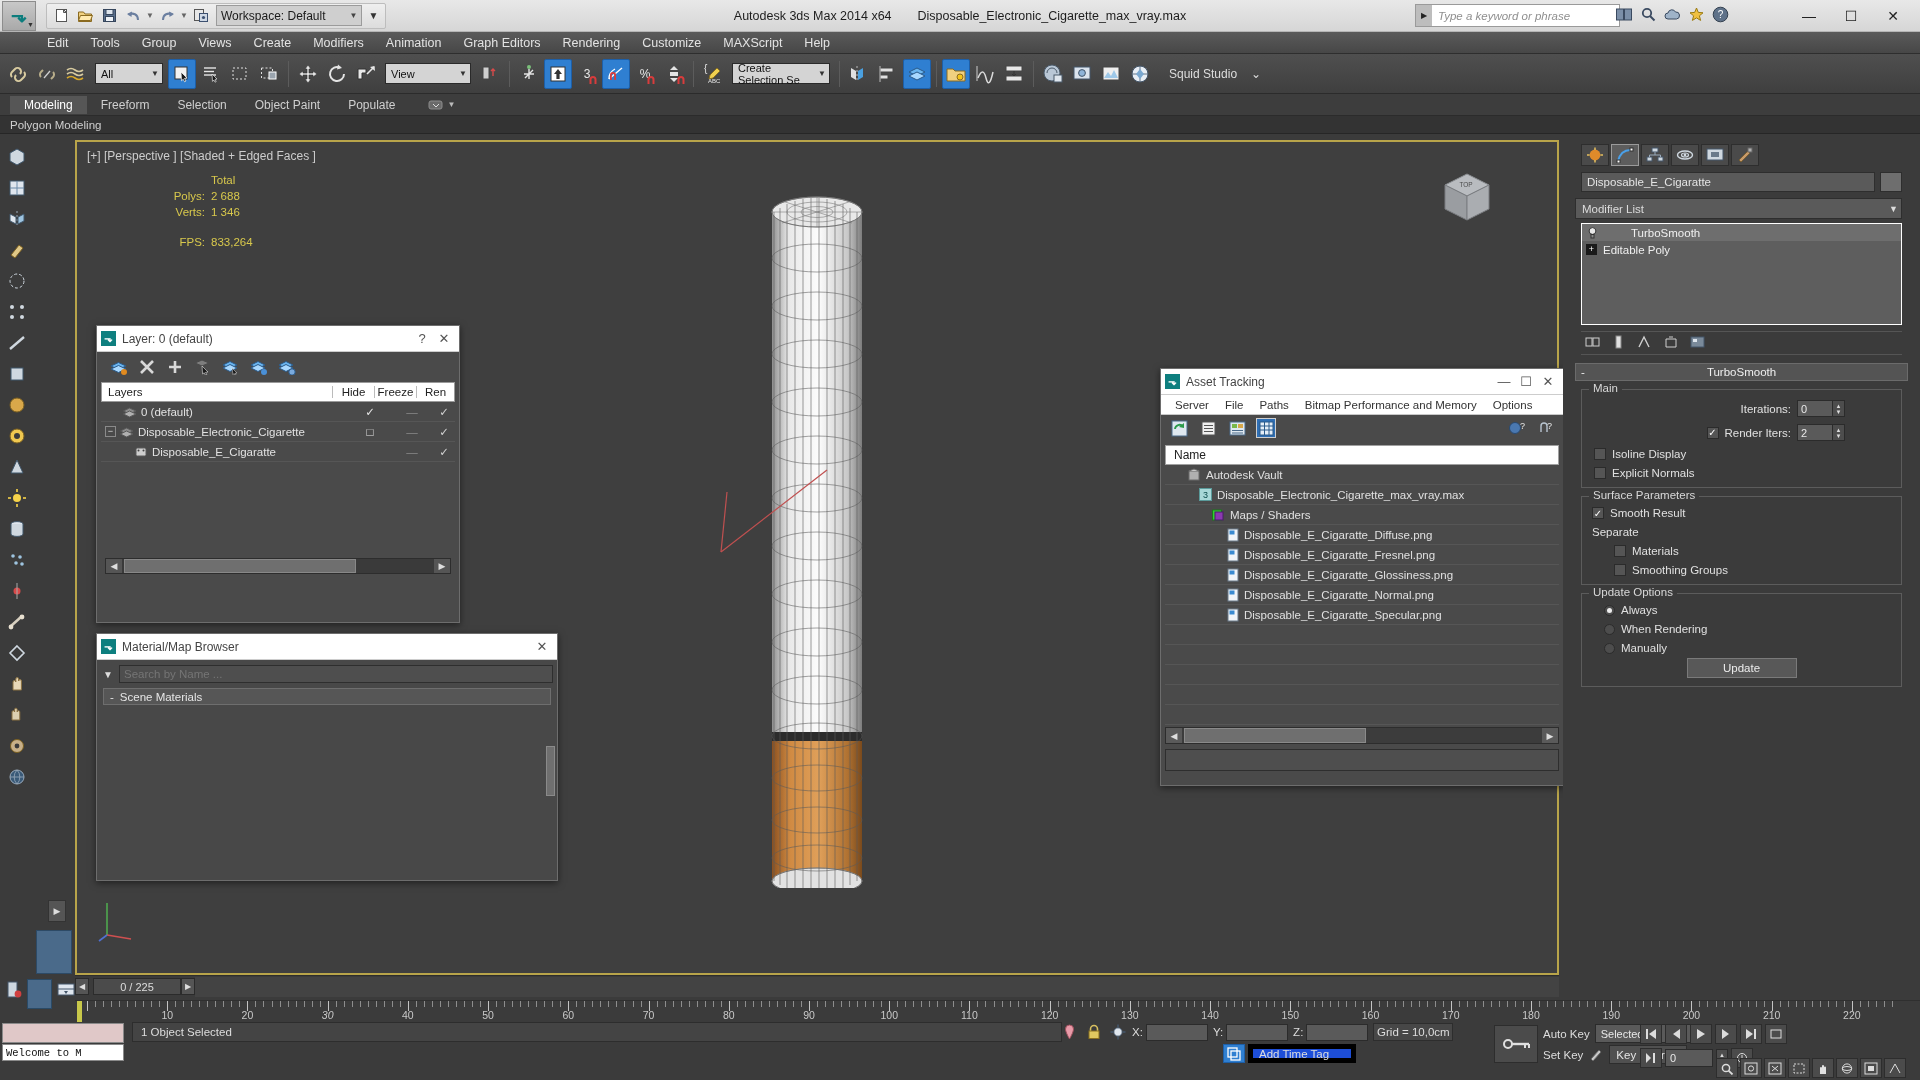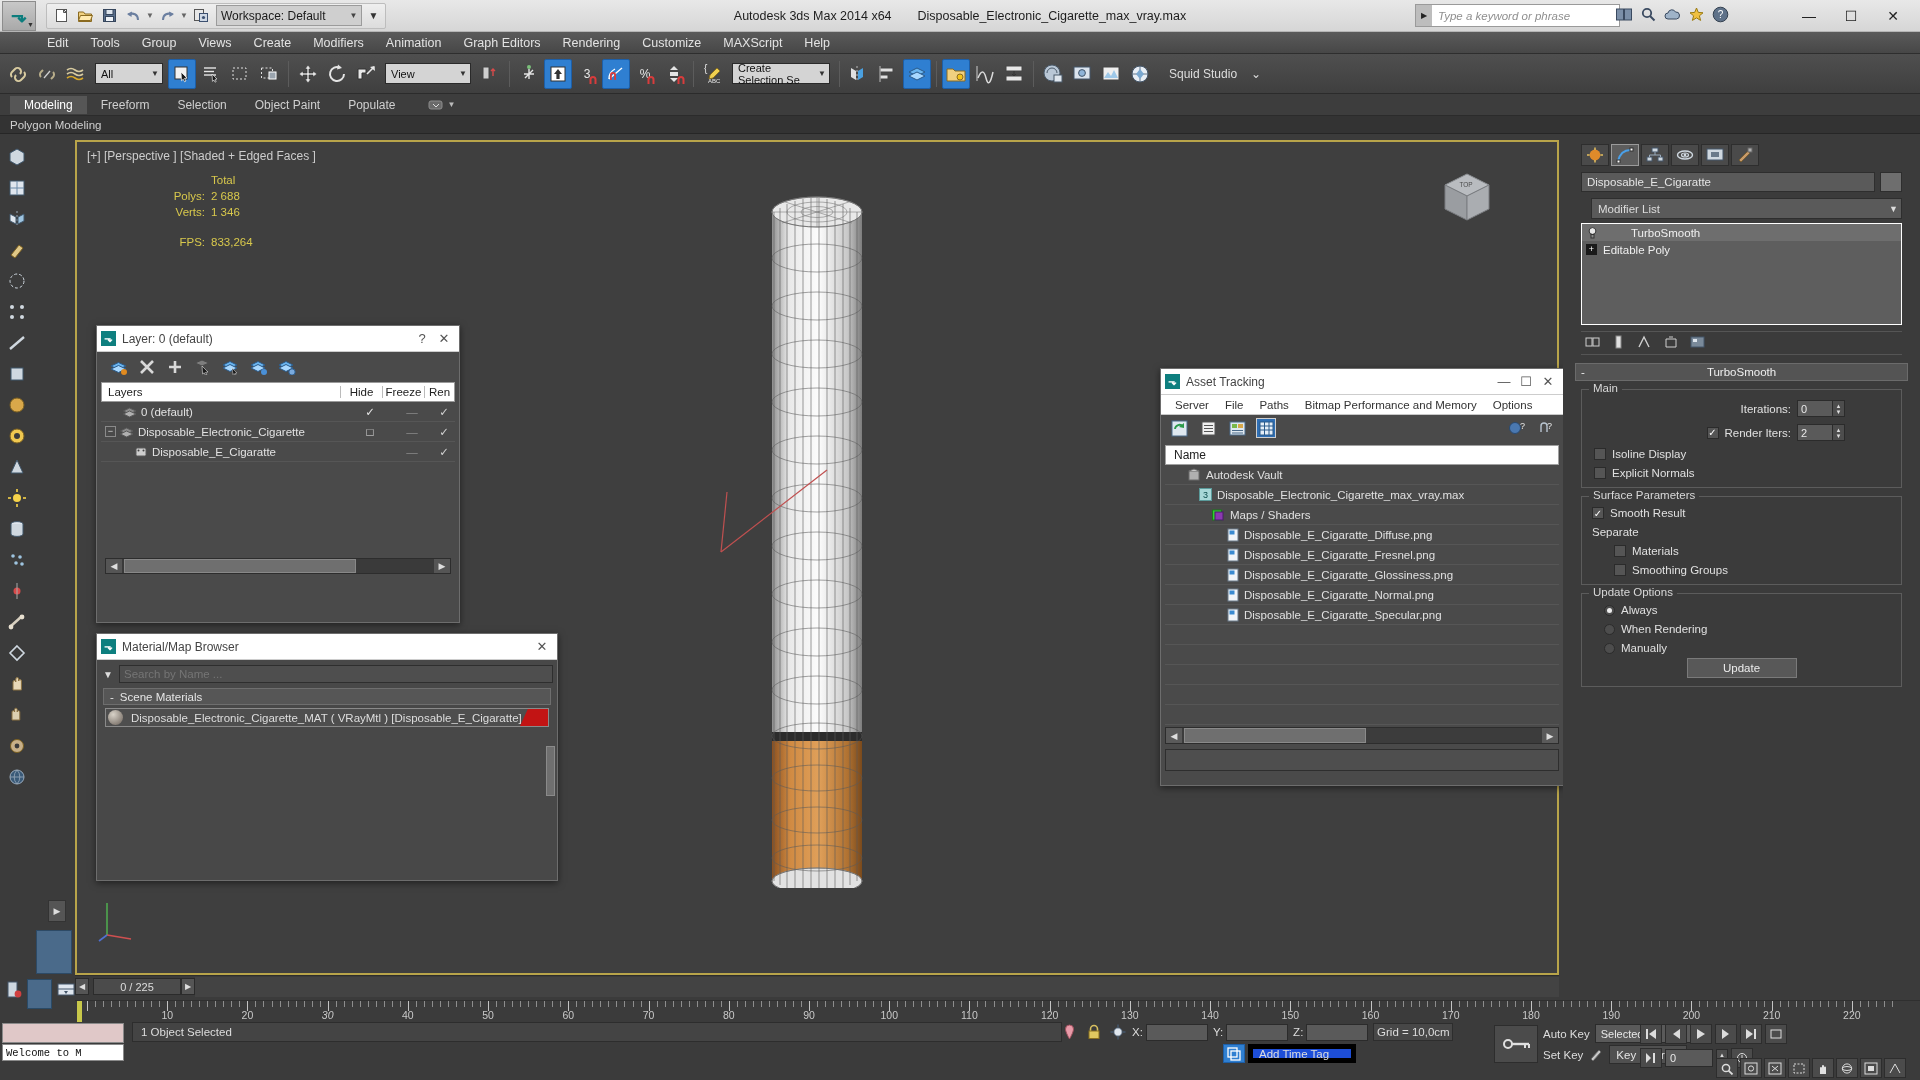--- a/index.html
+++ b/index.html
@@ -208,21 +208,21 @@
   
   .cmdpanel { position:absolute; left:1563px; top:140px; width:357px; height:890px; background:#3b3b3b; }
   .cp-tabs { display:flex; gap:2px; padding:4px 0 0 18px; }
   .cptab { width:28px;height:22px; background:#4a4a4a; border:1px solid #2e2e2e;
            display:flex;align-items:center;justify-content:center;}
   .cptab.active { background:#5d5d5d; border-color:#9a9a9a;}
   .cp-namerow { display:flex; gap:5px; padding:6px 18px 0 18px; }
   .cp-name { flex:1; height:20px; background:#5a5a5a; border:1px solid #2e2e2e; color:#e4e4e4;
              font-size:11.5px; display:flex;align-items:center;padding-left:5px;}
   .cp-color { width:22px;height:20px;background:#6e6e6e;border:1px solid #2e2e2e;}
-  .cp-modlist { margin:6px 18px 0 28px; height:21px; background:#5a5a5a; border:1px solid #2e2e2e;
+  .cp-modlist { margin:6px 18px 0 12px; height:21px; background:#5a5a5a; border:1px solid #2e2e2e;
                 display:flex;align-items:center;justify-content:space-between; padding:0 3px 0 6px; font-size:11.5px;}
   .cp-stack { margin:4px 18px 0 18px; height:102px; background:#5e5e5e; border:1px solid #fff; }
   .cp-stackrow { height:17px; display:flex;align-items:center; gap:6px; font-size:11.5px; color:#efefef; padding-left:4px;}
   .cp-stackrow.sel { background:#6e6e6e; }
   .cp-stacktools { margin:6px 18px 0 18px; height:24px; display:flex; align-items:center; gap:12px;
                    border-top:1px solid #555; border-bottom:1px solid #555; padding-left:4px;}
   .roll { margin:8px 12px 0 12px; }
   .roll-hdr { height:18px; background:#545454; border:1px solid #6b6b6b; display:flex;align-items:center;
               justify-content:center; font-size:11.5px; color:#efefef; position:relative;}
   .roll-hdr .mn { position:absolute; left:5px; }
@@ -953,21 +953,21 @@
             <path d="M1 6 L8 2.5 L15 6 L8 9.5 Z" fill="#6cb6f0" stroke="#2a5a8a"></path>
             <path d="M1 9 L8 5.5 L15 9 L8 12.5 Z" fill="#a8d8ff" stroke="#2a5a8a"></path>
             <circle cx="14" cy="13" r="3.2" fill="#7aaadd" stroke="#2a5a8a"></circle>
           </svg>
         </div>
     </div>
     <div class="layer-hdr">
       <div class="c1">Layers</div>
       <div class="cc">Hide</div>
       <div class="cc">Freeze</div>
-      <div class="cc" style="width:30px;">Ren</div>
+      <div class="cc" style="width:38px;">Ren</div>
     </div>
     <div class="layer-list">
       <div class="lrow">
         <div class="nm" style="padding-left:22px;">
           <svg width="14" height="12">
               <path d="M0.5 5 L6.5 2 L13 5 L6.5 8 Z" fill="#8c8c8c" stroke="#5a5a5a"></path>
               <path d="M0.5 8 L6.5 5 L13 8 L6.5 11 Z" fill="#b0b0b0" stroke="#5a5a5a"></path>
             </svg>
           <span>0 (default)</span>
         </div>
@@ -1015,25 +1015,20 @@
       <div class="tx">Material/Map Browser</div>
       <div class="btn">✕</div>
     </div>
     <div class="mb-search">
       <div class="tri">▼</div>
       <input type="text" placeholder="Search by Name ..." style="">
     </div>
     <div class="mb-group">
       <span>-</span>
       <span>Scene Materials</span>
-    </div>
-    <div class="mb-item">
-      <span class="mb-sphere"></span>
-      <span style="margin-left:4px;">Disposable_Electronic_Cigarette_MAT ( VRayMtl ) [Disposable_E_Cigaratte]</span>
-      <span class="mb-swatch"></span>
     </div>
     <div style="position:absolute;right:2px;top:112px;width:9px;height:50px;background:#6f6f6f;border:1px solid #8a8a8a;"></div>
   </div>
 
   <div class="dlg" id="asset-dlg">
     <div class="dlg-title">
       <div class="ico">⬎</div>
       <div class="tx">Asset Tracking</div>
       <div class="btn">—</div>
       <div class="btn">☐</div>

